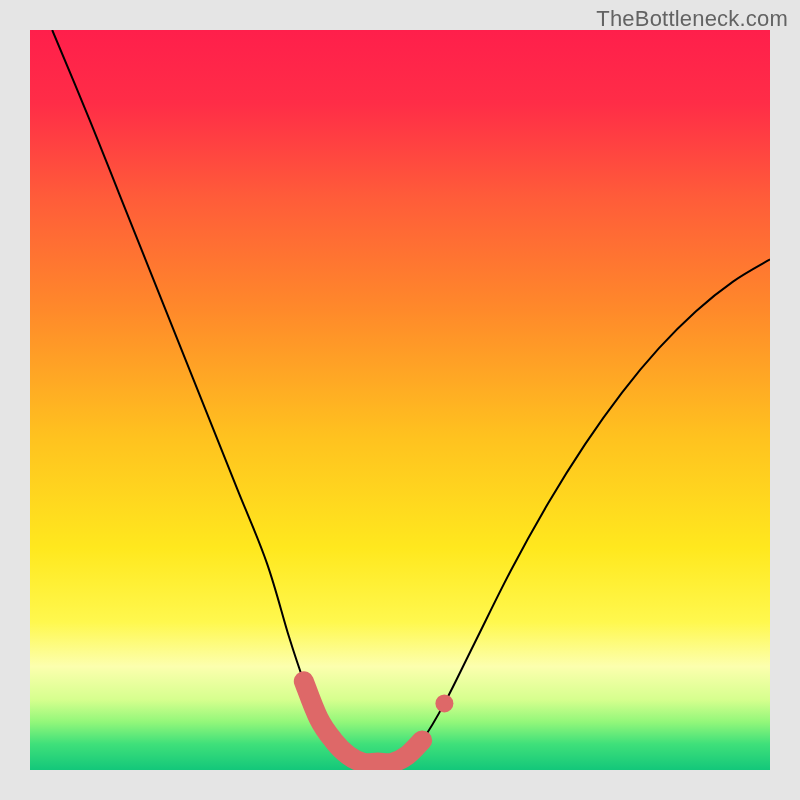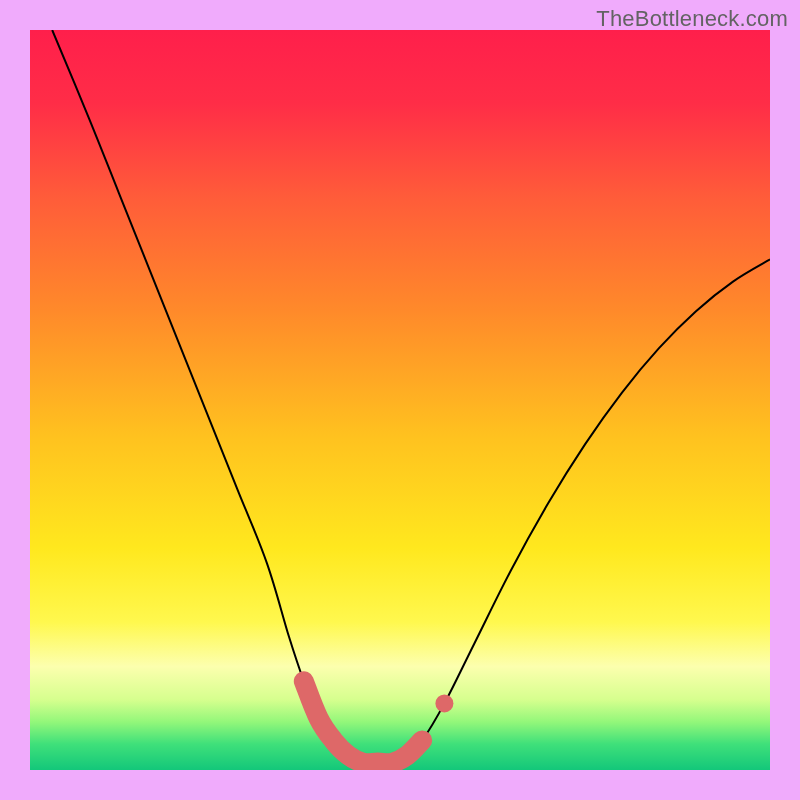--- a/index.html
+++ b/index.html
@@ -8,21 +8,21 @@
     width: 800px;
     height: 800px;
     overflow: hidden;
     background: #000;
     font-family: Arial, Helvetica, sans-serif;
   }
   .frame {
     position: relative;
     width: 800px;
     height: 800px;
-    background: #f0abfc;
+    background: #e5e5e5;
   }
   .plot-area {
     position: absolute;
     left: 30px;
     top: 30px;
     width: 740px;
     height: 740px;
   }
   .credit {
     position: absolute;

